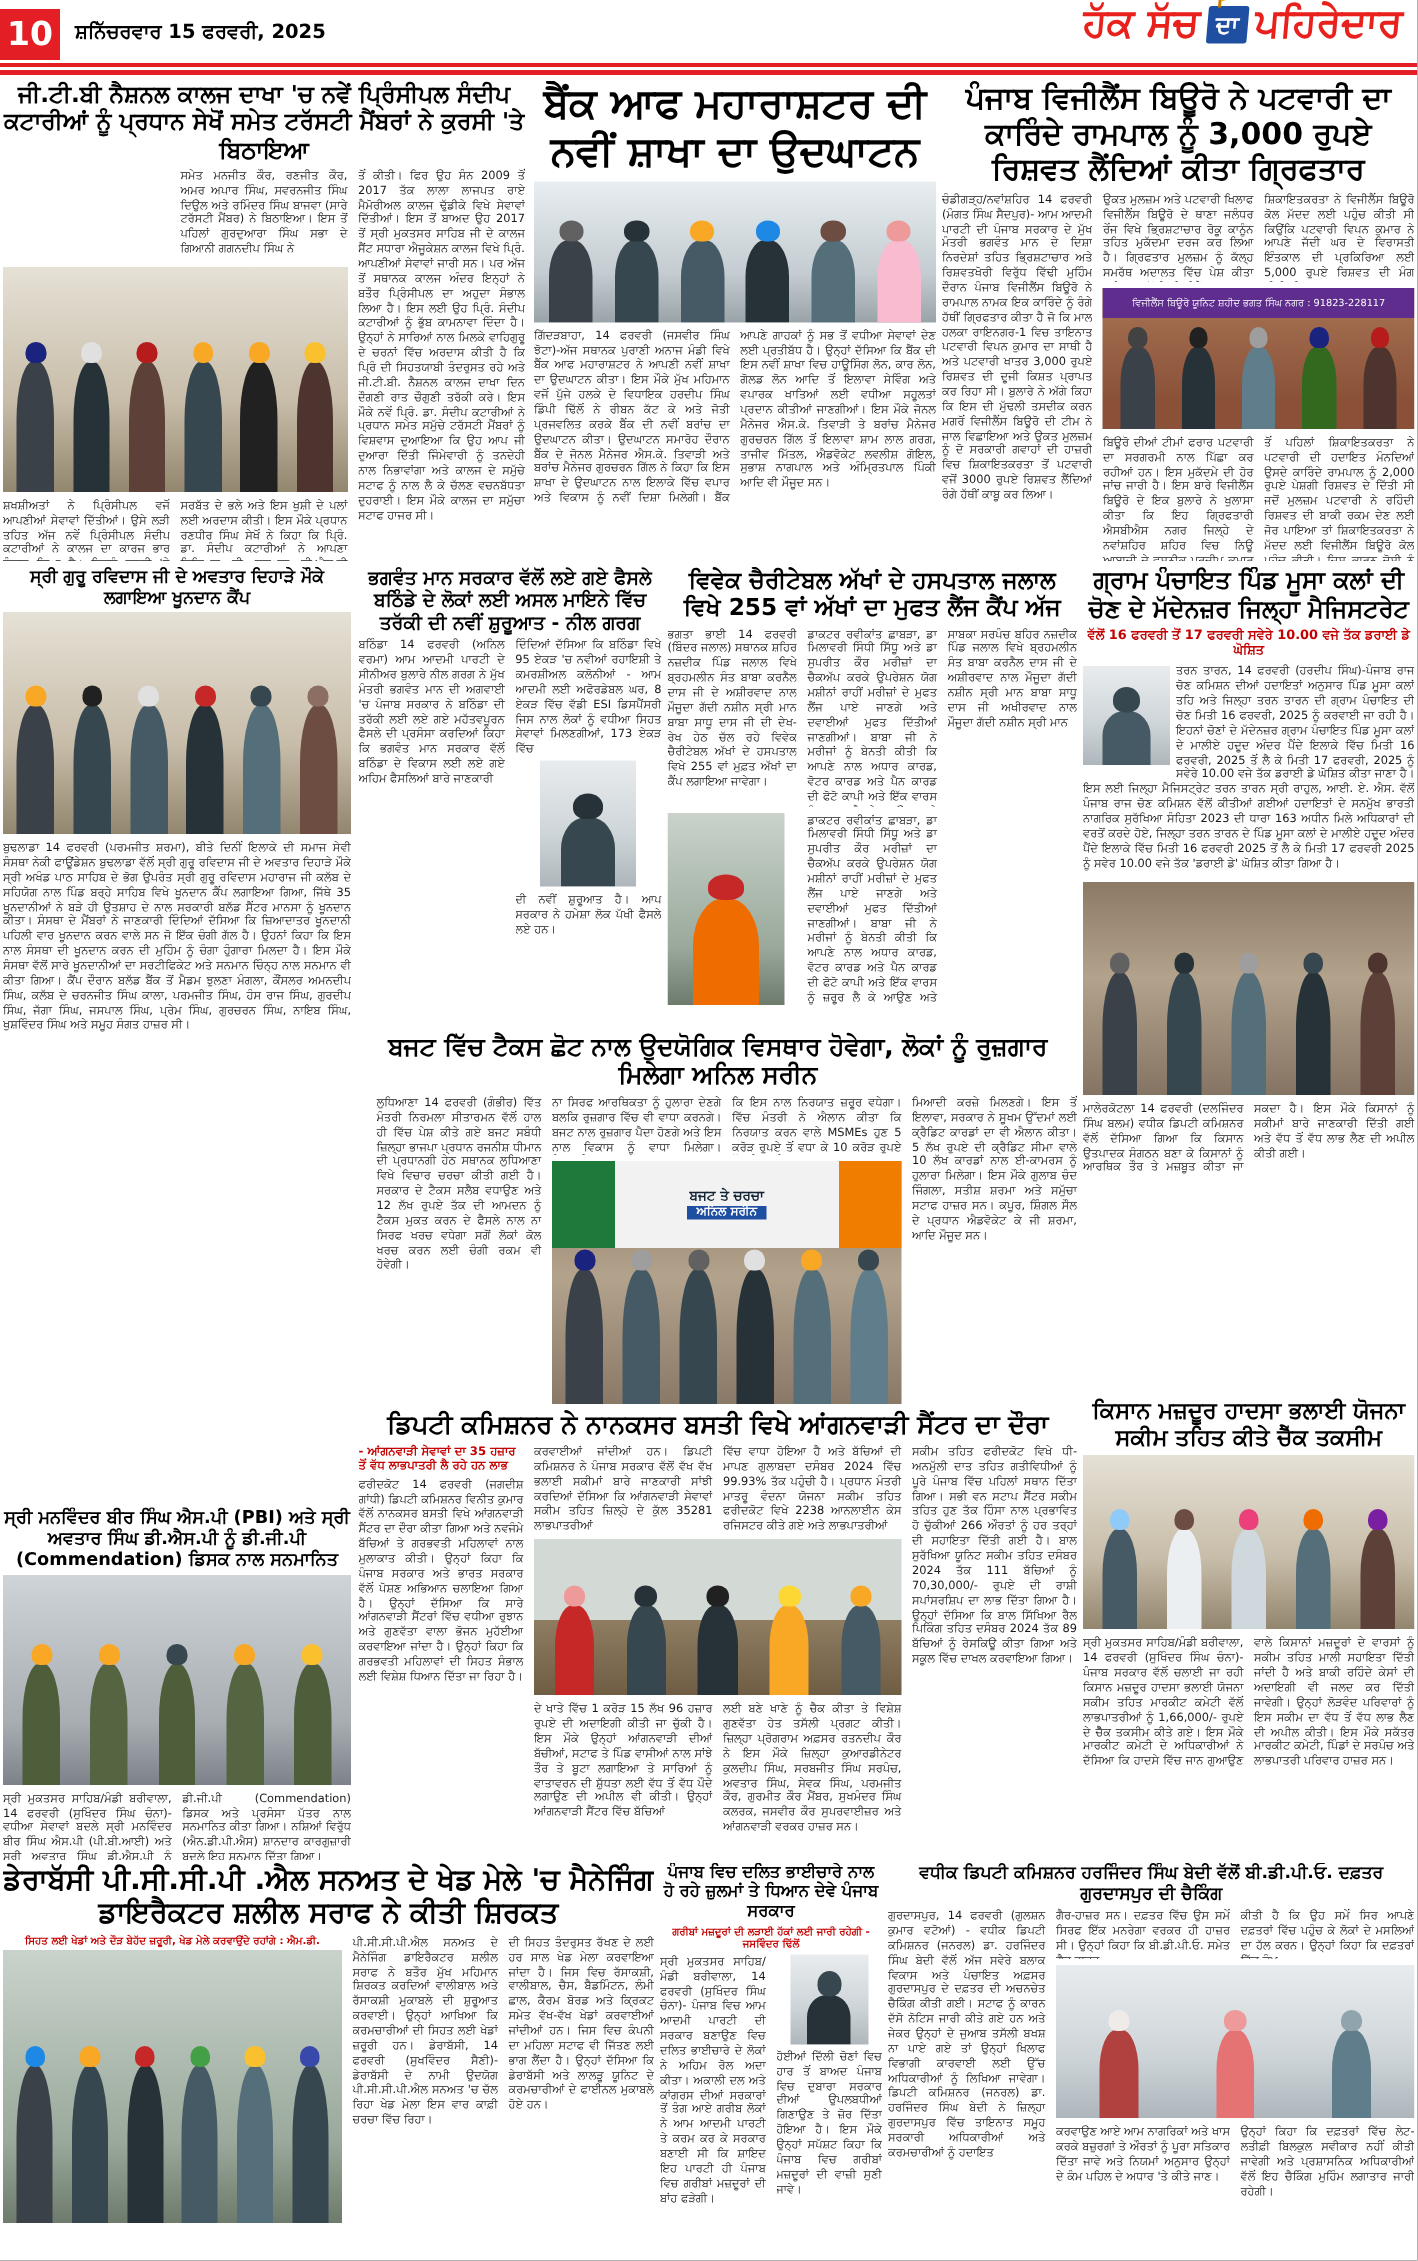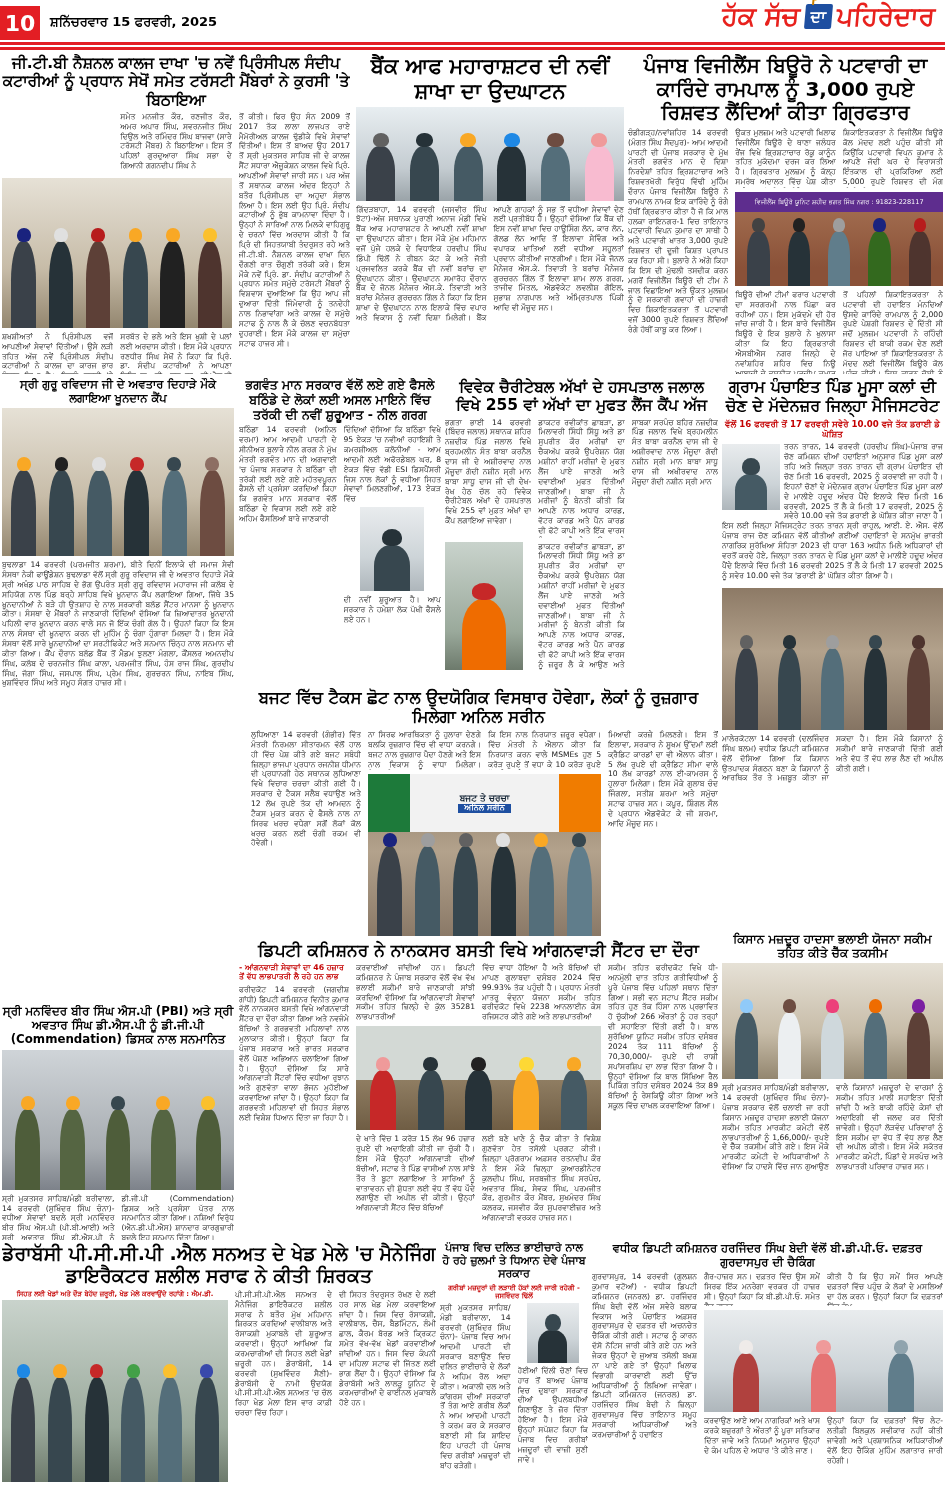--- a/index.html
+++ b/index.html
@@ -79,21 +79,21 @@
         <i style="--t:#f9a825;--s:#37474f"></i>
         <i style="--t:#f9a825;--s:#212121"></i>
         <i style="--t:#fbc02d;--s:#4e342e"></i>
       </div>
       <div class="bd" style="grid-area:b1">ਸ਼ਖਸ਼ੀਅਤਾਂ ਨੇ ਪ੍ਰਿੰਸੀਪਲ ਵਜੋਂ ਆਪਣੀਆਂ ਸੇਵਾਵਾਂ ਦਿੱਤੀਆਂ। ਉਸੇ ਲੜੀ ਤਹਿਤ ਅੱਜ ਨਵੇਂ ਪ੍ਰਿੰਸੀਪਲ ਸੰਦੀਪ ਕਟਾਰੀਆਂ ਨੇ ਕਾਲਜ ਦਾ ਕਾਰਜ ਭਾਰ ਸੰਭਾਲ ਲਿਆ ਹੈ। ਜਿਸਨੂੰ ਕੁਰਸੀ 'ਤੇ ਕਾਲਜ ਦੇ ਪ੍ਰਧਾਨ ਰਣਧੀਰ ਸਿੰਘ ਸੇਖੋਂ</div>
       <div class="bd" style="grid-area:b2">ਸਰਬੱਤ ਦੇ ਭਲੇ ਅਤੇ ਇਸ ਖੁਸ਼ੀ ਦੇ ਪਲਾਂ ਲਈ ਅਰਦਾਸ ਕੀਤੀ। ਇਸ ਮੌਕੇ ਪ੍ਰਧਾਨ ਰਣਧੀਰ ਸਿੰਘ ਸੇਖੋਂ ਨੇ ਕਿਹਾ ਕਿ ਪ੍ਰਿੰ. ਡਾ. ਸੰਦੀਪ ਕਟਾਰੀਆਂ ਨੇ ਆਪਣਾ ਵਿਦਿਅਕ ਦੀ ਸ਼ੁਰੂਆਤ ਜੀ.ਐਚ.ਜੀ ਖਾਲਸਾ ਕਾਲਜ ਗੁਰੂਸਰ ਸਧਾਰ ਤੋਂ ਸੰਨ 2008</div>
     </div>
   </div>
 
   <div class="art" style="left:356px;top:54px;width:268px;height:320px;">
-    <div class="hl" style="font-size:21px;">ਬੈਂਕ ਆਫ ਮਹਾਰਾਸ਼ਟਰ ਦੀ ਨਵੀਂ ਸ਼ਾਖਾ ਦਾ ਉਦਘਾਟਨ</div>
+    <div class="hl" style="font-size:27px;">ਬੈਂਕ ਆਫ ਮਹਾਰਾਸ਼ਟਰ ਦੀ ਨਵੀਂ ਸ਼ਾਖਾ ਦਾ ਉਦਘਾਟਨ</div>
     <div class="ph ph--bank" style="height:94px;margin:2px 0 4px 0;">
       <i style="--t:#616161"></i>
       <i style="--t:#263238;--s:#37474f"></i>
       <i style="--t:#f9a825;--s:#455a64"></i>
       <i style="--t:#1e88e5;--s:#263238"></i>
       <i style="--t:#6d4c41;--s:#546e7a"></i>
       <i style="--t:#ef9a9a;--s:#f8bbd0"></i>
     </div>
     <div class="bd cols2" style="height:188px;">
       <span>ਗਿੱਦੜਬਾਹਾ, 14 ਫਰਵਰੀ (ਜਸਵੀਰ ਸਿੰਘ ਝੋਟਾ)-ਅੱਜ ਸਥਾਨਕ ਪੁਰਾਣੀ ਅਨਾਜ ਮੰਡੀ ਵਿਖੇ ਬੈਂਕ ਆਫ ਮਹਾਰਾਸ਼ਟਰ ਨੇ ਆਪਣੀ ਨਵੀਂ ਸ਼ਾਖਾ ਦਾ ਉਦਘਾਟਨ ਕੀਤਾ। ਇਸ ਮੌਕੇ ਮੁੱਖ ਮਹਿਮਾਨ ਵਜੋਂ ਪੁੱਜੇ ਹਲਕੇ ਦੇ ਵਿਧਾਇਕ ਹਰਦੀਪ ਸਿੰਘ ਡਿੰਪੀ ਢਿੱਲੋਂ ਨੇ ਰੀਬਨ ਕੱਟ ਕੇ ਅਤੇ ਜੋਤੀ ਪ੍ਰਜਵਲਿਤ ਕਰਕੇ ਬੈਂਕ ਦੀ ਨਵੀਂ ਬਰਾਂਚ ਦਾ ਉਦਘਾਟਨ ਕੀਤਾ। ਉਦਘਾਟਨ ਸਮਾਰੋਹ ਦੌਰਾਨ ਬੈਂਕ ਦੇ ਜੋਨਲ ਮੈਨੇਜਰ ਐਸ.ਕੇ. ਤਿਵਾੜੀ ਅਤੇ ਬਰਾਂਚ ਮੈਨੇਜਰ ਗੁਰਚਰਨ ਗਿੱਲ ਨੇ ਕਿਹਾ ਕਿ ਇਸ ਸ਼ਾਖਾ ਦੇ ਉਦਘਾਟਨ ਨਾਲ ਇਲਾਕੇ ਵਿੱਚ ਵਪਾਰ ਅਤੇ</span>
@@ -211,40 +211,40 @@
       <i style="--t:#f9a825;--s:#556542"></i>
       <i style="--t:#fbc02d;--s:#4e5d3a"></i>
     </div>
     <div class="bd cols2" style="height:52px;">ਸ੍ਰੀ ਮੁਕਤਸਰ ਸਾਹਿਬ/ਮੰਡੀ ਬਰੀਵਾਲਾ, 14 ਫਰਵਰੀ (ਸੁਖਿੰਦਰ ਸਿੰਘ ਚੰਨਾ)- ਵਧੀਆ ਸੇਵਾਵਾਂ ਬਦਲੇ ਸ੍ਰੀ ਮਨਵਿੰਦਰ ਬੀਰ ਸਿੰਘ ਐਸ.ਪੀ (ਪੀ.ਬੀ.ਆਈ) ਅਤੇ ਸ੍ਰੀ ਅਵਤਾਰ ਸਿੰਘ ਡੀ.ਐਸ.ਪੀ ਨੂੰ ਡੀ.ਜੀ.ਪੀ (Commendation) ਡਿਸਕ ਅਤੇ ਪ੍ਰਸੰਸਾ ਪੱਤਰ ਨਾਲ ਸਨਮਾਨਿਤ ਕੀਤਾ ਗਿਆ। ਨਸ਼ਿਆਂ ਵਿਰੁੱਧ (ਐਨ.ਡੀ.ਪੀ.ਐਸ) ਸ਼ਾਨਦਾਰ ਕਾਰਗੁਜ਼ਾਰੀ ਬਦਲੇ ਇਹ ਸਨਮਾਨ ਦਿੱਤਾ ਗਿਆ।</div>
   </div>
 
   <div class="art" style="left:239px;top:940px;width:479px;height:300px;">
     <div class="hl" style="font-size:17px;">ਡਿਪਟੀ ਕਮਿਸ਼ਨਰ ਨੇ ਨਾਨਕਸਰ ਬਸਤੀ ਵਿਖੇ ਆਂਗਨਵਾੜੀ ਸੈਂਟਰ ਦਾ ਦੌਰਾ</div>
     <div class="g" style="grid-template-columns:110px 1fr 1fr 110px;grid-template-rows:auto 104px 1fr;grid-template-areas:'c1 t2 t3 c4' 'c1 ph ph c4' 'c1 b2 b3 c4';height:268px;">
       <div style="grid-area:c1">
-        <div class="sub" style="font-size:7.8px;text-align:left;">- ਆਂਗਨਵਾੜੀ ਸੇਵਾਵਾਂ ਦਾ 46 ਹਜ਼ਾਰ ਤੋਂ ਵੱਧ ਲਾਭਪਾਤਰੀ ਲੈ ਰਹੇ ਹਨ ਲਾਭ</div>
+        <div class="sub" style="font-size:7.8px;text-align:left;">- ਆਂਗਨਵਾੜੀ ਸੇਵਾਵਾਂ ਦਾ 35 ਹਜ਼ਾਰ ਤੋਂ ਵੱਧ ਲਾਭਪਾਤਰੀ ਲੈ ਰਹੇ ਹਨ ਲਾਭ</div>
         <div class="bd" style="height:220px;">ਫਰੀਦਕੋਟ 14 ਫਰਵਰੀ (ਜਗਦੀਸ਼ ਗਾਂਧੀ) ਡਿਪਟੀ ਕਮਿਸ਼ਨਰ ਵਿਨੀਤ ਕੁਮਾਰ ਵੱਲੋਂ ਨਾਨਕਸਰ ਬਸਤੀ ਵਿਖੇ ਆਂਗਨਵਾੜੀ ਸੈਂਟਰ ਦਾ ਦੌਰਾ ਕੀਤਾ ਗਿਆ ਅਤੇ ਨਵਜੰਮੇ ਬੱਚਿਆਂ ਤੇ ਗਰਭਵਤੀ ਮਹਿਲਾਵਾਂ ਨਾਲ ਮੁਲਾਕਾਤ ਕੀਤੀ। ਉਨ੍ਹਾਂ ਕਿਹਾ ਕਿ ਪੰਜਾਬ ਸਰਕਾਰ ਅਤੇ ਭਾਰਤ ਸਰਕਾਰ ਵੱਲੋਂ ਪੋਸ਼ਣ ਅਭਿਆਨ ਚਲਾਇਆ ਗਿਆ ਹੈ। ਉਨ੍ਹਾਂ ਦੱਸਿਆ ਕਿ ਸਾਰੇ ਆਂਗਨਵਾੜੀ ਸੈਂਟਰਾਂ ਵਿੱਚ ਵਧੀਆ ਰੁਝਾਨ ਅਤੇ ਗੁਣਵੱਤਾ ਵਾਲਾ ਭੋਜਨ ਮੁਹੱਈਆ ਕਰਵਾਇਆ ਜਾਂਦਾ ਹੈ। ਉਨ੍ਹਾਂ ਕਿਹਾ ਕਿ ਗਰਭਵਤੀ ਮਹਿਲਾਵਾਂ ਦੀ ਸਿਹਤ ਸੰਭਾਲ ਲਈ ਵਿਸ਼ੇਸ਼ ਧਿਆਨ ਦਿੱਤਾ ਜਾ ਰਿਹਾ ਹੈ।</div>
       </div>
       <div class="bd" style="grid-area:t2">ਕਰਵਾਈਆਂ ਜਾਂਦੀਆਂ ਹਨ। ਡਿਪਟੀ ਕਮਿਸ਼ਨਰ ਨੇ ਪੰਜਾਬ ਸਰਕਾਰ ਵੱਲੋਂ ਵੱਖ ਵੱਖ ਭਲਾਈ ਸਕੀਮਾਂ ਬਾਰੇ ਜਾਣਕਾਰੀ ਸਾਂਝੀ ਕਰਦਿਆਂ ਦੱਸਿਆ ਕਿ ਆਂਗਨਵਾੜੀ ਸੇਵਾਵਾਂ ਸਕੀਮ ਤਹਿਤ ਜ਼ਿਲ੍ਹੇ ਦੇ ਕੁੱਲ 35281 ਲਾਭਪਾਤਰੀਆਂ</div>
       <div class="bd" style="grid-area:t3">ਵਿੱਚ ਵਾਧਾ ਹੋਇਆ ਹੈ ਅਤੇ ਬੱਚਿਆਂ ਦੀ ਮਾਪਣ ਗੁਲਾਬਦਾ ਦਸੰਬਰ 2024 ਵਿੱਚ 99.93% ਤੱਕ ਪਹੁੰਚੀ ਹੈ। ਪ੍ਰਧਾਨ ਮੰਤਰੀ ਮਾਤਰੂ ਵੰਦਨਾ ਯੋਜਨਾ ਸਕੀਮ ਤਹਿਤ ਫਰੀਦਕੋਟ ਵਿਖੇ 2238 ਆਨਲਾਈਨ ਕੇਸ ਰਜਿਸਟਰ ਕੀਤੇ ਗਏ ਅਤੇ ਲਾਭਪਾਤਰੀਆਂ</div>
       <div class="ph ph--soil" style="grid-area:ph">
         <i style="--t:#ef9a9a;--s:#c62828"></i>
         <i style="--t:#263238;--s:#37474f"></i>
         <i style="--t:#212121;--s:#263238"></i>
         <i style="--t:#fdd835;--s:#f9a825"></i>
         <i style="--t:#f9a825;--s:#455a64"></i>
       </div>
       <div class="bd" style="grid-area:b2">ਦੇ ਖਾਤੇ ਵਿੱਚ 1 ਕਰੋੜ 15 ਲੱਖ 96 ਹਜ਼ਾਰ ਰੁਪਏ ਦੀ ਅਦਾਇਗੀ ਕੀਤੀ ਜਾ ਚੁੱਕੀ ਹੈ। ਇਸ ਮੌਕੇ ਉਨ੍ਹਾਂ ਆਂਗਨਵਾੜੀ ਦੀਆਂ ਬੱਚੀਆਂ, ਸਟਾਫ ਤੇ ਪਿੰਡ ਵਾਸੀਆਂ ਨਾਲ ਸਾਂਝੇ ਤੌਰ ਤੇ ਬੂਟਾ ਲਗਾਇਆ ਤੇ ਸਾਰਿਆਂ ਨੂੰ ਵਾਤਾਵਰਨ ਦੀ ਸ਼ੁੱਧਤਾ ਲਈ ਵੱਧ ਤੋਂ ਵੱਧ ਪੌਦੇ ਲਗਾਉਣ ਦੀ ਅਪੀਲ ਵੀ ਕੀਤੀ। ਉਨ੍ਹਾਂ ਆਂਗਨਵਾੜੀ ਸੈਂਟਰ ਵਿੱਚ ਬੱਚਿਆਂ</div>
       <div class="bd" style="grid-area:b3">ਲਈ ਬਣੇ ਖਾਣੇ ਨੂੰ ਚੈਕ ਕੀਤਾ ਤੇ ਵਿਸ਼ੇਸ਼ ਗੁਣਵੱਤਾ ਹੇਤ ਤਸੱਲੀ ਪ੍ਰਗਟ ਕੀਤੀ। ਜ਼ਿਲ੍ਹਾ ਪ੍ਰੋਗਰਾਮ ਅਫ਼ਸਰ ਰਤਨਦੀਪ ਕੌਰ ਨੇ ਇਸ ਮੌਕੇ ਜ਼ਿਲ੍ਹਾ ਕੁਆਰਡੀਨੇਟਰ ਕੁਲਦੀਪ ਸਿੰਘ, ਸਰਬਜੀਤ ਸਿੰਘ ਸਰਪੰਚ, ਅਵਤਾਰ ਸਿੰਘ, ਸੇਵਕ ਸਿੰਘ, ਪਰਮਜੀਤ ਕੌਰ, ਗੁਰਮੀਤ ਕੌਰ ਮੈਂਬਰ, ਸੁਖਮੰਦਰ ਸਿੰਘ ਕਲਰਕ, ਜਸਵੀਰ ਕੌਰ ਸੁਪਰਵਾਈਜ਼ਰ ਅਤੇ ਆਂਗਨਵਾੜੀ ਵਰਕਰ ਹਾਜ਼ਰ ਸਨ।</div>
       <div class="bd" style="grid-area:c4">ਸਕੀਮ ਤਹਿਤ ਫਰੀਦਕੋਟ ਵਿਖੇ ਧੀ-ਅਨਮੁੱਲੀ ਦਾਤ ਤਹਿਤ ਗਤੀਵਿਧੀਆਂ ਨੂੰ ਪੂਰੇ ਪੰਜਾਬ ਵਿੱਚ ਪਹਿਲਾਂ ਸਥਾਨ ਦਿੱਤਾ ਗਿਆ। ਸਭੀ ਵਨ ਸਟਾਪ ਸੈਂਟਰ ਸਕੀਮ ਤਹਿਤ ਹੁਣ ਤੱਕ ਹਿੰਸਾ ਨਾਲ ਪ੍ਰਭਾਵਿਤ ਹੋ ਚੁੱਕੀਆਂ 266 ਔਰਤਾਂ ਨੂੰ ਹਰ ਤਰ੍ਹਾਂ ਦੀ ਸਹਾਇਤਾ ਦਿੱਤੀ ਗਈ ਹੈ। ਬਾਲ ਸੁਰੱਖਿਆ ਯੂਨਿਟ ਸਕੀਮ ਤਹਿਤ ਦਸੰਬਰ 2024 ਤੱਕ 111 ਬੱਚਿਆਂ ਨੂੰ 70,30,000/- ਰੁਪਏ ਦੀ ਰਾਸ਼ੀ ਸਪਾਂਸਰਸ਼ਿਪ ਦਾ ਲਾਭ ਦਿੱਤਾ ਗਿਆ ਹੈ। ਉਨ੍ਹਾਂ ਦੱਸਿਆ ਕਿ ਬਾਲ ਸਿੱਖਿਆ ਰੈਲ ਪਿਕਿੰਗ ਤਹਿਤ ਦਸੰਬਰ 2024 ਤੱਕ 89 ਬੱਚਿਆਂ ਨੂੰ ਰੇਸਕਿਊ ਕੀਤਾ ਗਿਆ ਅਤੇ ਸਕੂਲ ਵਿੱਚ ਦਾਖਲ ਕਰਵਾਇਆ ਗਿਆ।</div>
     </div>
   </div>
 
   <div class="art" style="left:722px;top:932px;width:221px;height:362px;">
-    <div class="hl" style="font-size:12px;">ਕਿਸਾਨ ਮਜ਼ਦੂਰ ਹਾਦਸਾ ਭਲਾਈ ਯੋਜਨਾ ਸਕੀਮ ਤਹਿਤ ਕੀਤੇ ਚੈੱਕ ਤਕਸੀਮ</div>
+    <div class="hl" style="font-size:15px;">ਕਿਸਾਨ ਮਜ਼ਦੂਰ ਹਾਦਸਾ ਭਲਾਈ ਯੋਜਨਾ ਸਕੀਮ ਤਹਿਤ ਕੀਤੇ ਚੈੱਕ ਤਕਸੀਮ</div>
     <div class="ph ph--indoor" style="height:116px;margin:2px 0 4px 0;">
       <i style="--t:#90caf9;--s:#455a64"></i>
       <i style="--t:#6d4c41;--s:#eceff1"></i>
       <i style="--t:#ec407a;--s:#cfd8dc"></i>
       <i style="--t:#ef6c00;--s:#546e7a"></i>
       <i style="--t:#7b1fa2;--s:#5d4037"></i>
     </div>
     <div class="bd cols2" style="height:196px;">ਸ੍ਰੀ ਮੁਕਤਸਰ ਸਾਹਿਬ/ਮੰਡੀ ਬਰੀਵਾਲਾ, 14 ਫਰਵਰੀ (ਸੁਖਿੰਦਰ ਸਿੰਘ ਚੰਨਾ)- ਪੰਜਾਬ ਸਰਕਾਰ ਵੱਲੋਂ ਚਲਾਈ ਜਾ ਰਹੀ ਕਿਸਾਨ ਮਜ਼ਦੂਰ ਹਾਦਸਾ ਭਲਾਈ ਯੋਜਨਾ ਸਕੀਮ ਤਹਿਤ ਮਾਰਕੀਟ ਕਮੇਟੀ ਵੱਲੋਂ ਲਾਭਪਾਤਰੀਆਂ ਨੂੰ 1,66,000/- ਰੁਪਏ ਦੇ ਚੈੱਕ ਤਕਸੀਮ ਕੀਤੇ ਗਏ। ਇਸ ਮੌਕੇ ਮਾਰਕੀਟ ਕਮੇਟੀ ਦੇ ਅਧਿਕਾਰੀਆਂ ਨੇ ਦੱਸਿਆ ਕਿ ਹਾਦਸੇ ਵਿੱਚ ਜਾਨ ਗੁਆਉਣ ਵਾਲੇ ਕਿਸਾਨਾਂ ਮਜ਼ਦੂਰਾਂ ਦੇ ਵਾਰਸਾਂ ਨੂੰ ਸਕੀਮ ਤਹਿਤ ਮਾਲੀ ਸਹਾਇਤਾ ਦਿੱਤੀ ਜਾਂਦੀ ਹੈ ਅਤੇ ਬਾਕੀ ਰਹਿੰਦੇ ਕੇਸਾਂ ਦੀ ਅਦਾਇਗੀ ਵੀ ਜਲਦ ਕਰ ਦਿੱਤੀ ਜਾਵੇਗੀ। ਉਨ੍ਹਾਂ ਲੋੜਵੰਦ ਪਰਿਵਾਰਾਂ ਨੂੰ ਇਸ ਸਕੀਮ ਦਾ ਵੱਧ ਤੋਂ ਵੱਧ ਲਾਭ ਲੈਣ ਦੀ ਅਪੀਲ ਕੀਤੀ। ਇਸ ਮੌਕੇ ਸਕੱਤਰ ਮਾਰਕੀਟ ਕਮੇਟੀ, ਪਿੰਡਾਂ ਦੇ ਸਰਪੰਚ ਅਤੇ ਲਾਭਪਾਤਰੀ ਪਰਿਵਾਰ ਹਾਜ਼ਰ ਸਨ।</div>
   </div>
 

